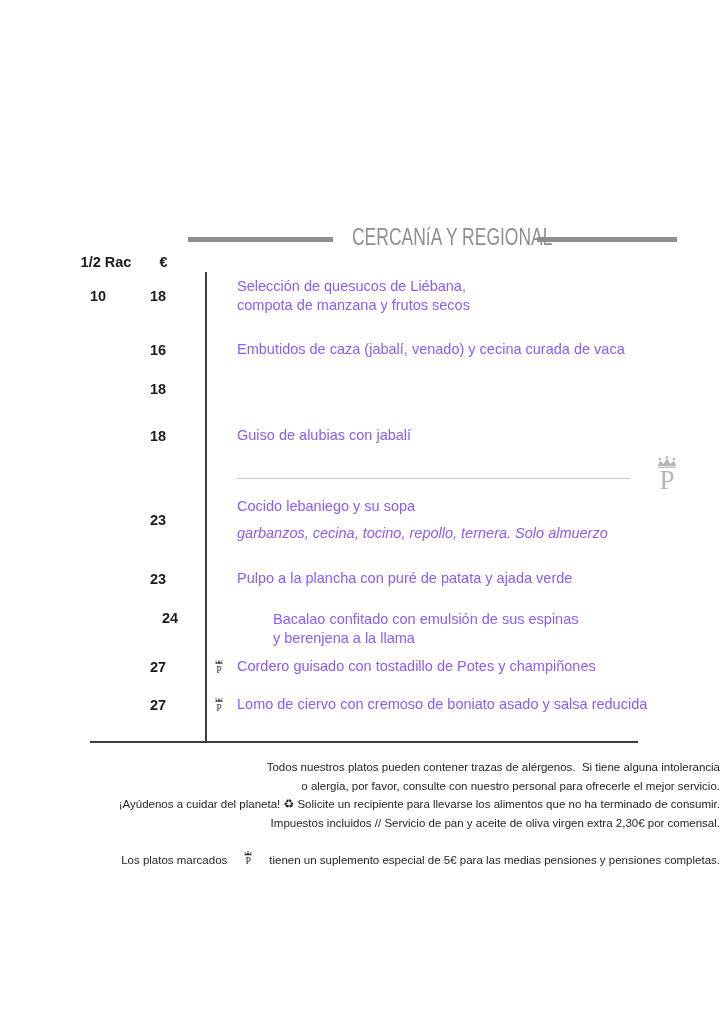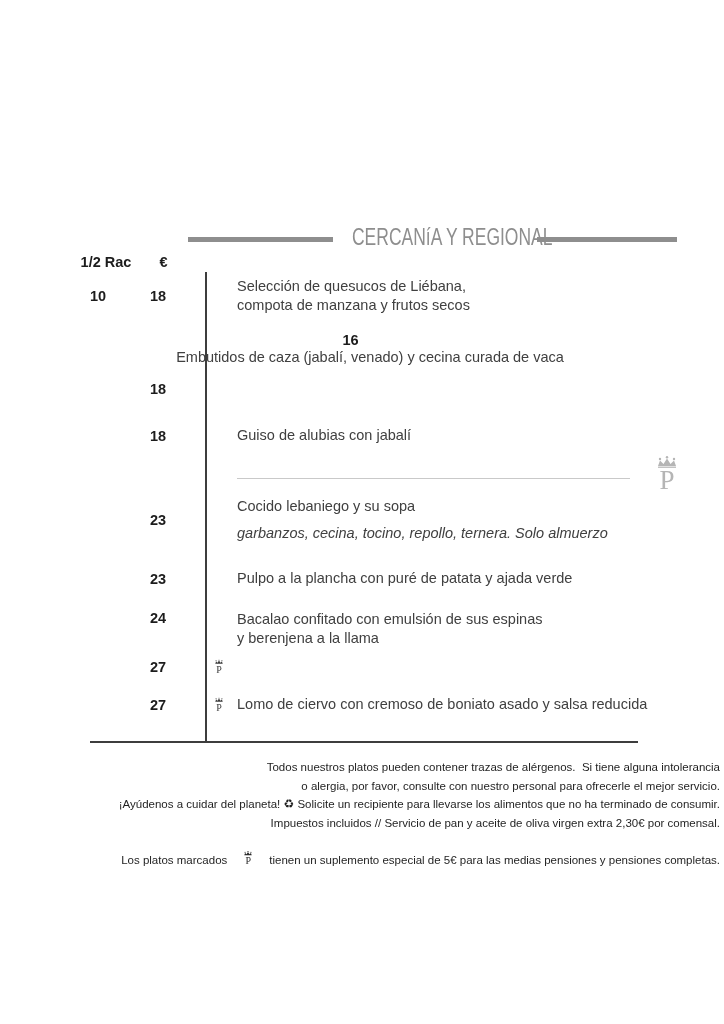--- a/index.html
+++ b/index.html
@@ -32,21 +32,21 @@
   .bottom-rule{position:absolute;left:90px;top:741px;width:548px;height:2px;background:#3d3d3d;}
   .thin-divider{position:absolute;left:237px;top:478px;width:393px;height:1px;background:#c9c9c9;}
 
   
   .row{position:absolute;left:90px;width:560px;display:flex;align-items:center;}
   .row.top-align{align-items:flex-start;}
   .c-half{width:60px;text-align:left;flex:none;}
   .c-price{width:55px;flex:none;font-weight:700;color:#1c1c1c;font-size:14.5px;}
   .c-half{font-weight:700;color:#1c1c1c;font-size:14.5px;}
   .c-gap{width:32px;flex:none;position:relative;align-self:stretch;}
-  .c-text{flex:1;font-size:14.5px;line-height:19px;color:#404040;}
+  .c-text{flex:1;font-size:14.5px;line-height:19px;color:#8b5cf6;}
   .c-text .italic{font-style:italic;margin-top:8px;}
 
   
   .p-mark{
     position:absolute;left:9px;top:50%;transform:translateY(-50%);
     display:flex;flex-direction:column;align-items:center;line-height:1;
   }
   .p-mark .mini-crown{width:10px;height:5px;display:block;}
   .p-mark .mini-p{font-family:"Liberation Serif","DejaVu Serif",serif;font-size:10px;color:#3a3a3a;line-height:1;}
 
@@ -105,21 +105,21 @@
   <div class="row" style="top:277px;height:38px;">
     <div class="c-half">10</div>
     <div class="c-price">18</div>
     <div class="c-gap"></div>
     <div class="c-text">
       <div>Selección de quesucos de Liébana,</div>
       <div>compota de manzana y frutos secos</div>
     </div>
   </div>
 
-  <div class="row" style="top:332px;height:19px;flex-direction:column;">
+  <div class="row" style="top:340px;height:19px;">
     <div class="c-half"></div>
     <div class="c-price">16</div>
     <div class="c-gap"></div>
     <div class="c-text">
       <div>Embutidos de caza (jabalí, venado) y cecina curada de vaca</div>
     </div>
   </div>
 
   <div class="row" style="top:370px;height:38px;">
     <div class="c-half"></div>
@@ -148,21 +148,21 @@
 
   <div class="row" style="top:569px;height:19px;">
     <div class="c-half"></div>
     <div class="c-price">23</div>
     <div class="c-gap"></div>
     <div class="c-text">
       <div>Pulpo a la plancha con puré de patata y ajada verde</div>
     </div>
   </div>
 
-  <div class="row top-align" style="top:610px;height:38px;">
+  <div class="row top-align" style="top:610px;height:38px;gap:12px;">
     <div class="c-half"></div>
     <div class="c-price">24</div>
     <div class="c-gap"></div>
     <div class="c-text">
       <div>Bacalao confitado con emulsión de sus espinas</div>
       <div>y berenjena a la llama</div>
     </div>
   </div>
 
   <div class="row" style="top:657px;height:19px;">
@@ -171,20 +171,23 @@
     <div class="c-gap">
       <span class="p-mark">
         <svg class="mini-crown" viewBox="0 0 24 12">
           <path d="M3 10 L5 4.5 L8.5 8 L12 2.5 L15.5 8 L19 4.5 L21 10 Z" fill="#3a3a3a"></path>
           <circle cx="5" cy="3" r="1.4" fill="#3a3a3a"></circle>
             <circle cx="12" cy="1.2" r="1.4" fill="#3a3a3a"></circle>
             <circle cx="19" cy="3" r="1.4" fill="#3a3a3a"></circle>
         </svg>
         <span class="mini-p">P</span>
       </span>
+    </div>
+    <div class="c-text">
+      <div>Cordero guisado con tostadillo de Potes y champiñones</div>
     </div>
   </div>
 
   <div class="row" style="top:695px;height:19px;">
     <div class="c-half"></div>
     <div class="c-price">27</div>
     <div class="c-gap">
       <span class="p-mark">
         <svg class="mini-crown" viewBox="0 0 24 12">
           <path d="M3 10 L5 4.5 L8.5 8 L12 2.5 L15.5 8 L19 4.5 L21 10 Z" fill="#3a3a3a"></path>

